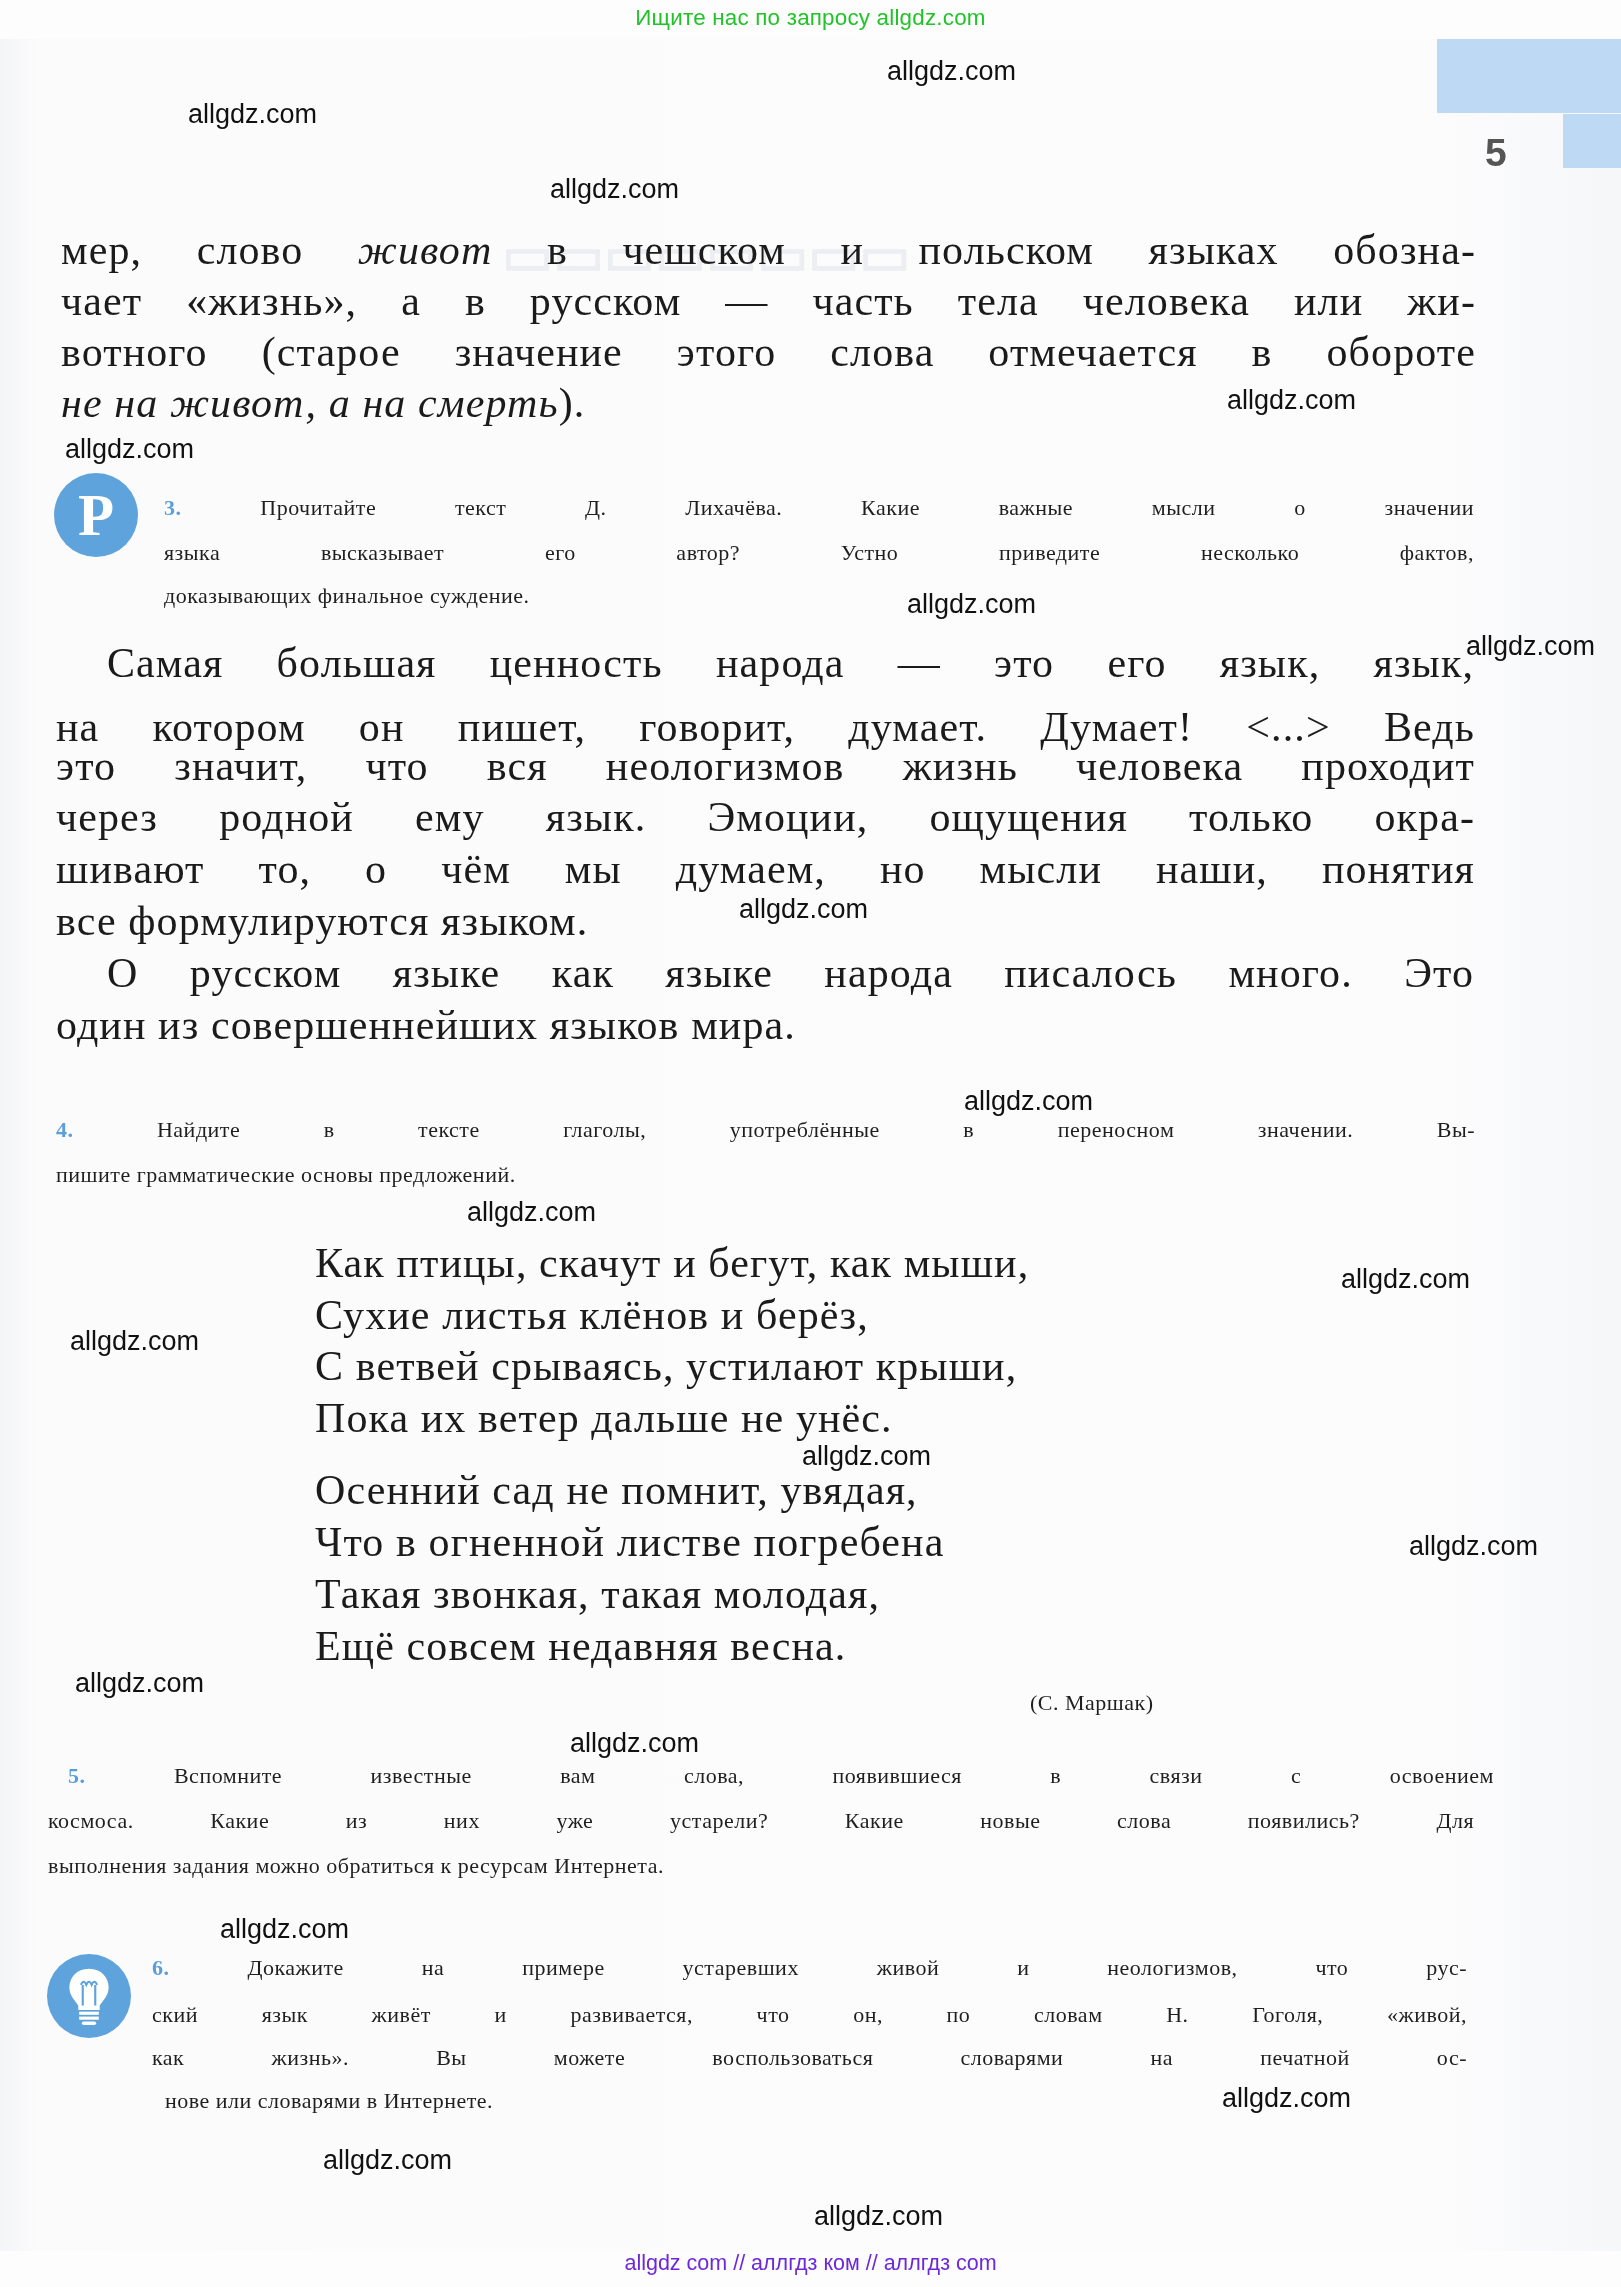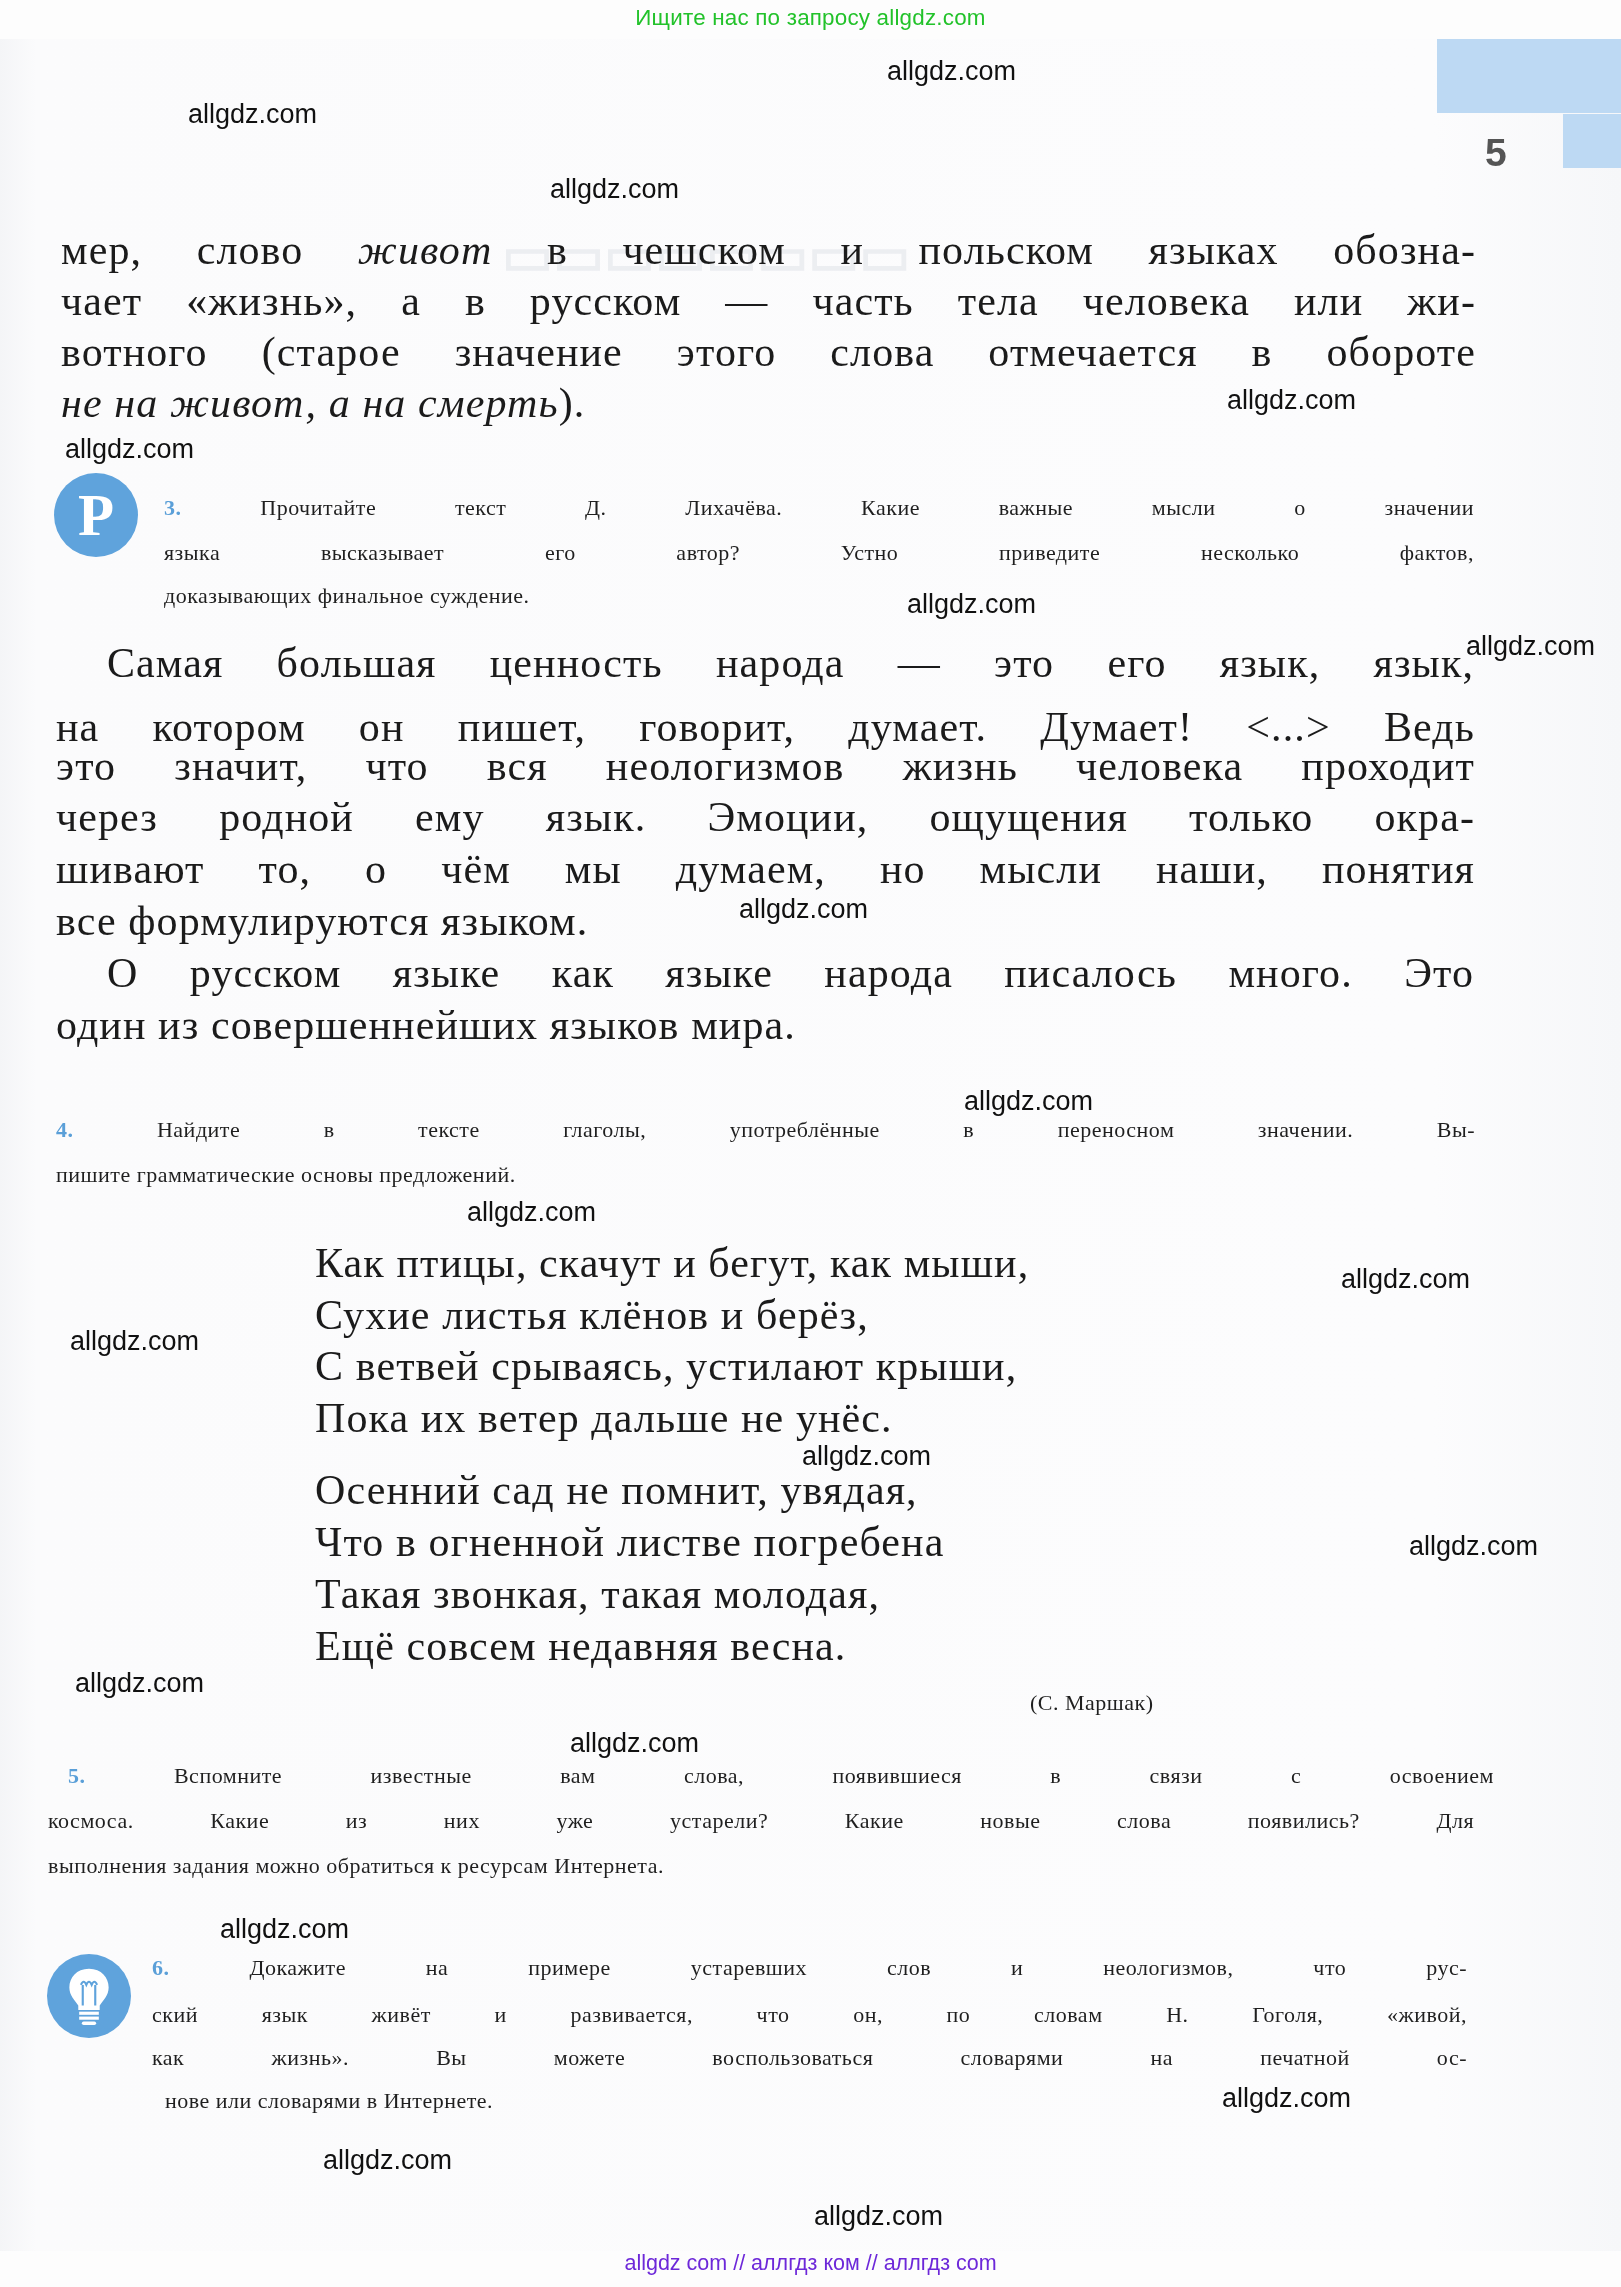--- a/index.html
+++ b/index.html
@@ -143,21 +143,21 @@
   <div class="icon-circle" style="left:47px;top:1954px;width:84px;height:84px;">
     <svg width="50" height="63" viewBox="0 0 56 70">
       <path d="M28 4 C14 4 6 14 6 25 C6 34 12 39 16 45 L16 50 L40 50 L40 45 C44 39 50 34 50 25 C50 14 42 4 28 4 Z" fill="#fff"></path>
       <path d="M21 45 L21 22 M35 45 L35 22 M19 22 q3 -7 6 0 q3 -7 6 0 q3 -7 6 0" stroke="#5fa3dc" stroke-width="2.4" fill="none"></path>
       <rect x="17" y="52" width="22" height="3.5" fill="#fff"></rect>
       <rect x="17" y="57.5" width="22" height="3.5" fill="#fff"></rect>
       <rect x="20" y="63" width="16" height="4" rx="2" fill="#fff"></rect>
     </svg>
   </div>
   <div class="line sans-task justify" style="left:152px;top:1955px;width:1315px;">
-    <span class="task-num">6.</span>&nbsp;<span>Докажите на примере устаревших слов и неологизмов, что рус-</span>
+    <span class="task-num">6.</span>&nbsp;<span>Докажите на примере устаревших живой и неологизмов, что рус-</span>
   </div>
   <div class="line sans-task justify" style="left:152px;top:2002px;width:1315px;">ский язык живёт и развивается, что он, по словам Н. Гоголя, «живой,</div>
   <div class="line sans-task justify" style="left:152px;top:2045px;width:1315px;">как жизнь». Вы можете воспользоваться словарями на печатной ос-</div>
   <div class="line sans-task" style="left:152px;top:2088px;margin-left:13px;">нове или словарями в Интернете.</div>
 </section>
 
 <div class="wm" style="left:887px;top:56px;">allgdz.com</div>
 <div class="wm" style="left:188px;top:99px;">allgdz.com</div>
 <div class="wm" style="left:550px;top:174px;">allgdz.com</div>
 <div class="wm" style="left:1227px;top:385px;">allgdz.com</div>

